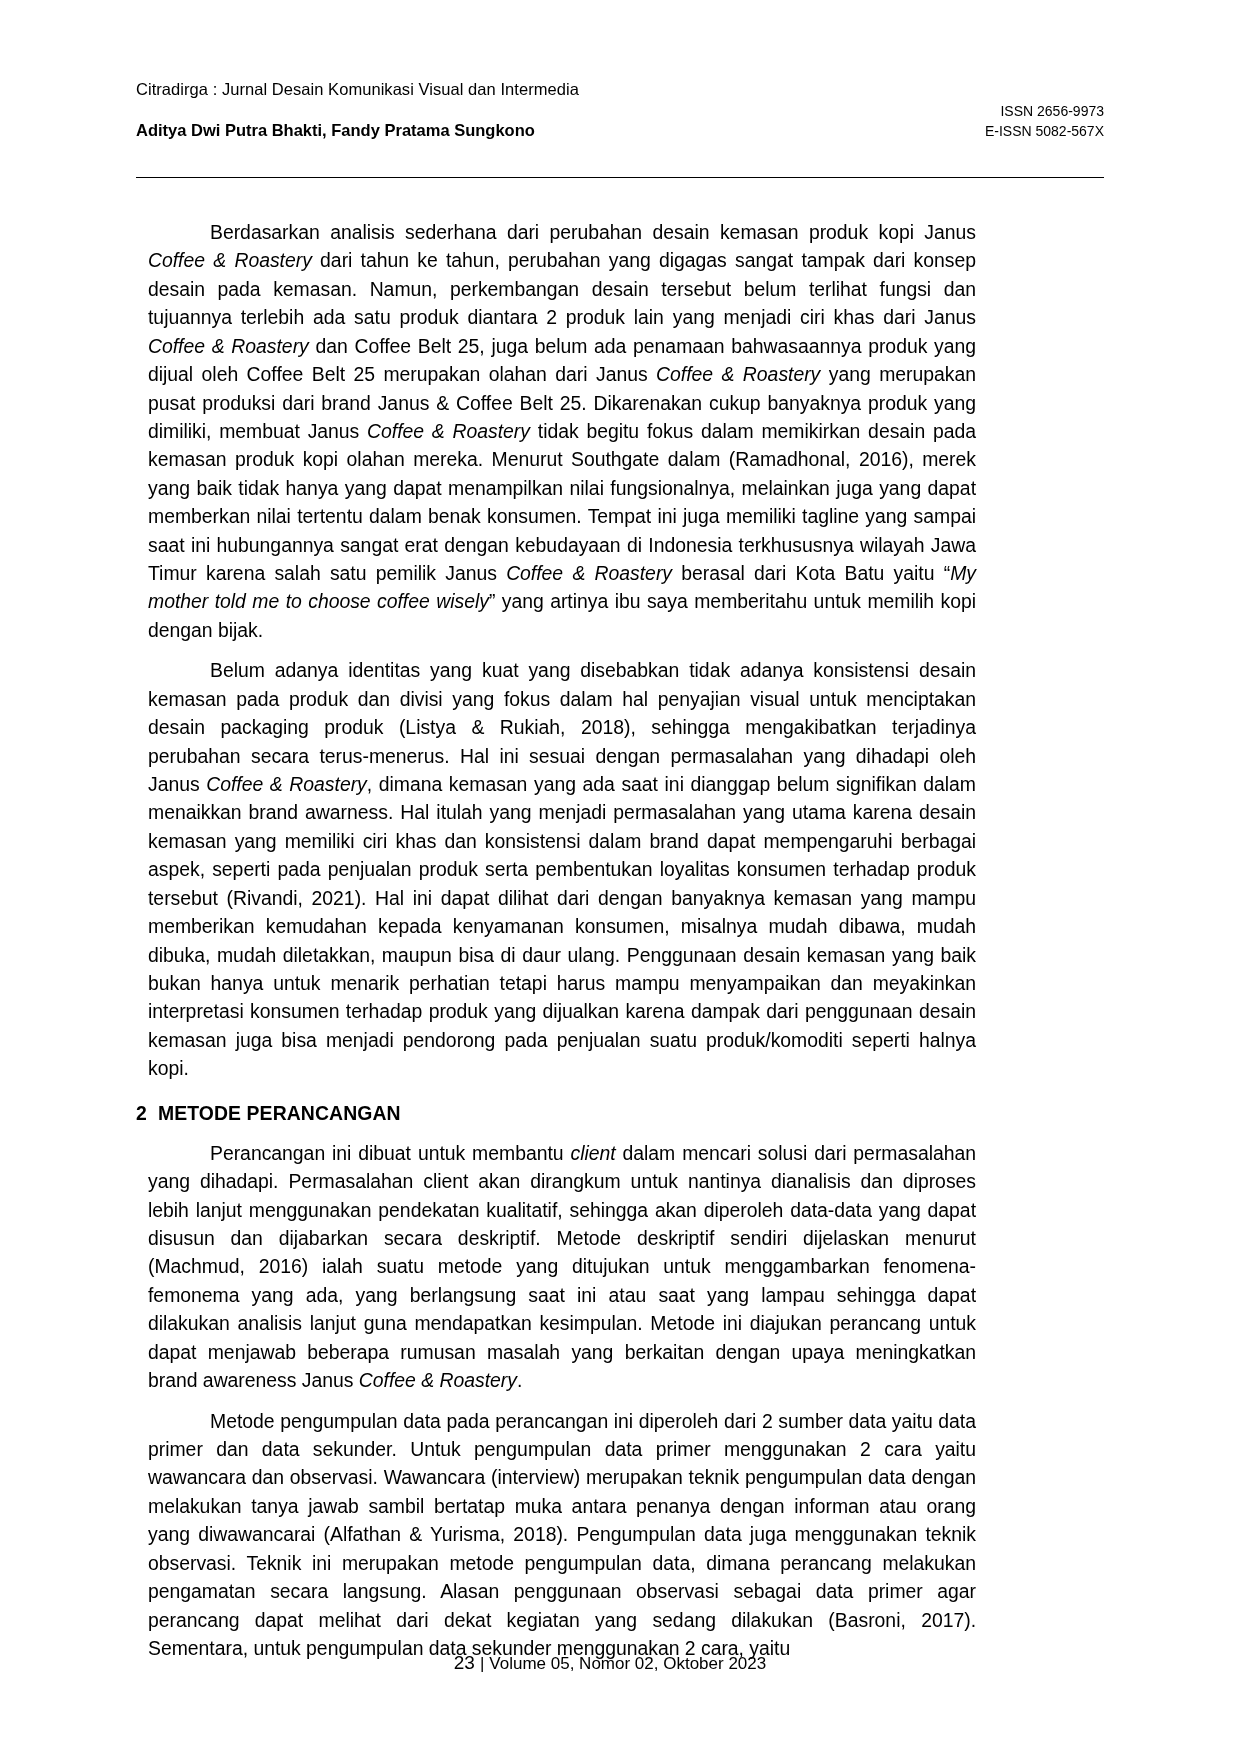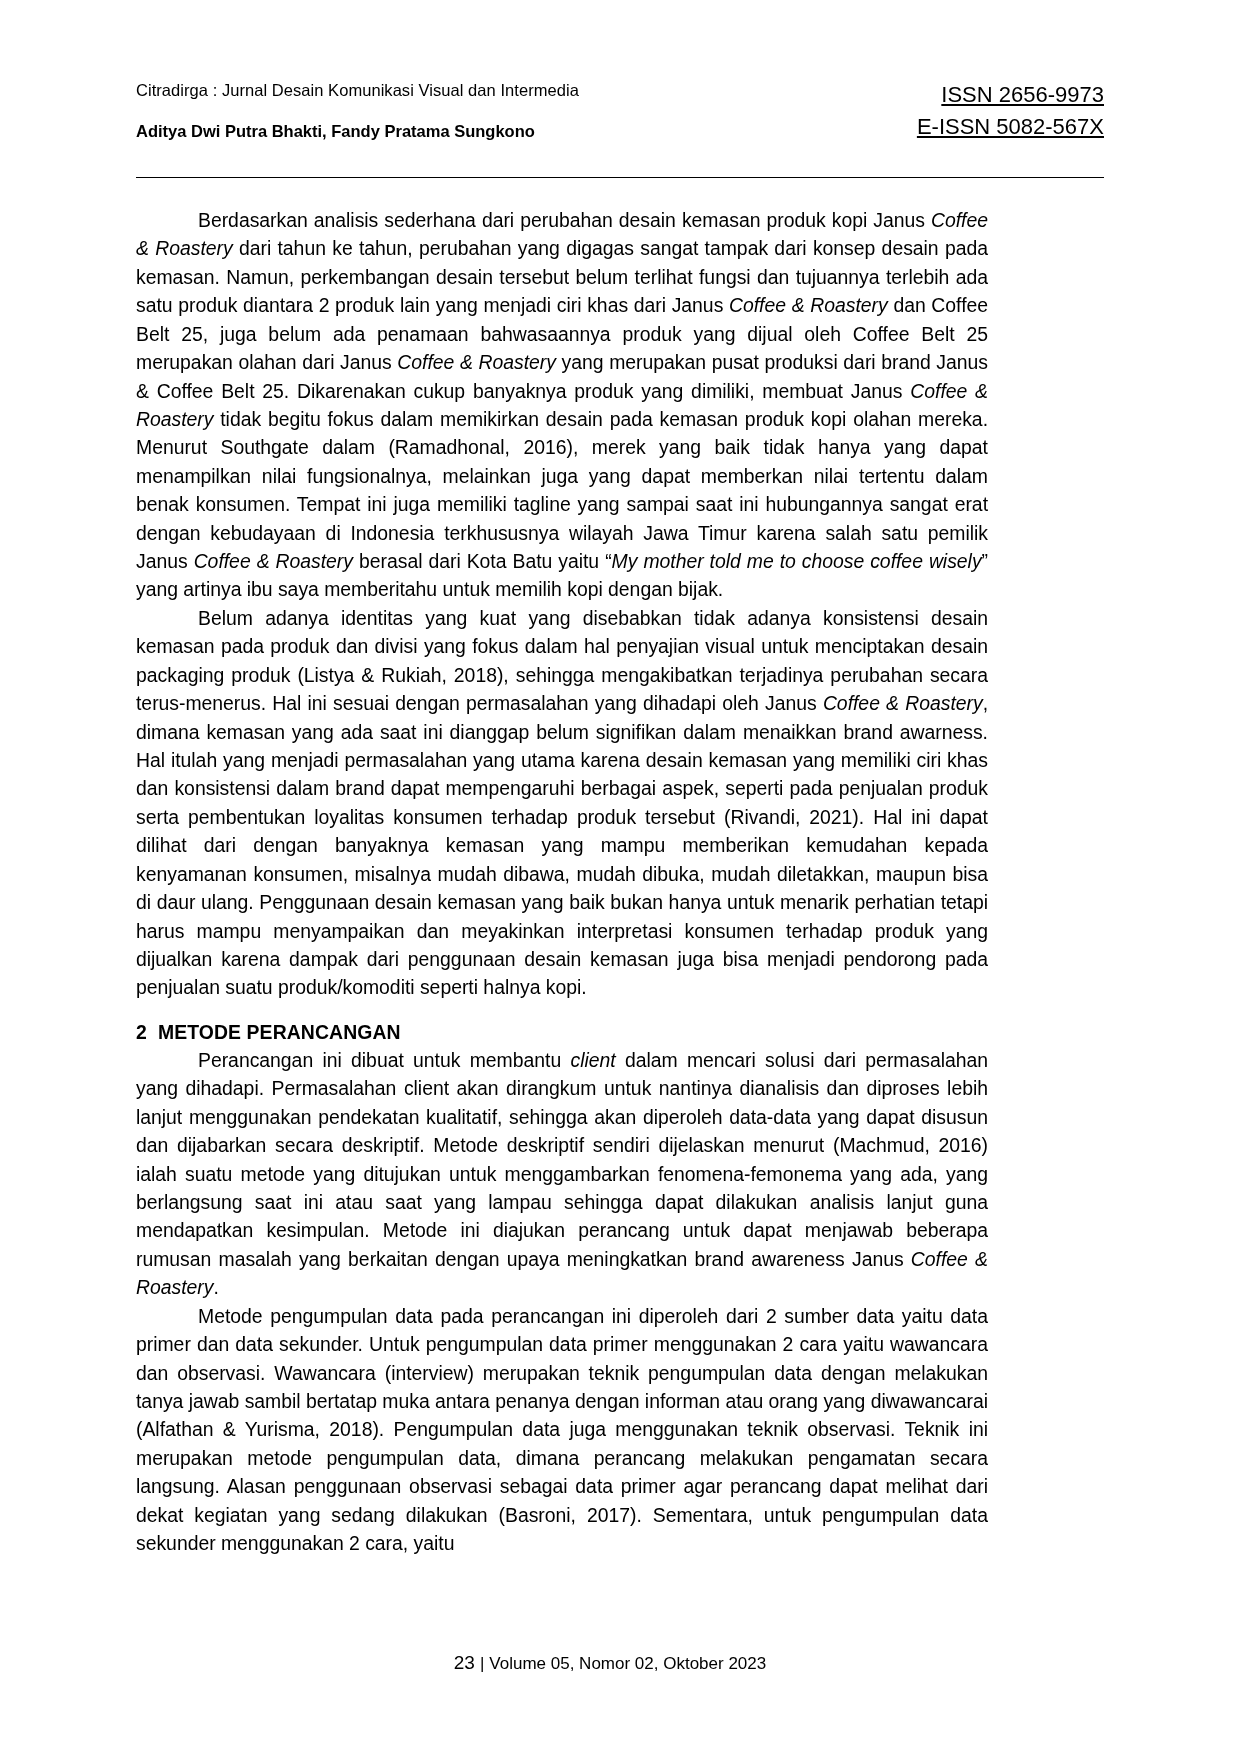--- a/index.html
+++ b/index.html
@@ -55,43 +55,42 @@
     white-space: nowrap;
   }
   .article-title {
     font-size: 15.8px;
     font-style: italic;
     line-height: 1.34;
     margin-top: 2px;
     max-width: 660px;
   }
   .issn-line {
-    font-size: 22px;
+    font-size: 14px;
     line-height: 1.45;
     white-space: nowrap;
-    text-decoration: underline;
   }
   .header-rule {
     position: absolute;
     left: 136px;
     top: 177px;
     width: 968px;
     height: 1px;
     background: #000000;
   }
 
   
   .content {
     position: absolute;
     left: 136px;
     top: 206px;
     width: 852px;
   }
   p.para {
-    margin: 0;
+    margin: 12px;
     font-size: 19.4px;
     line-height: 1.465;
     text-align: justify;
     text-justify: inter-word;
     letter-spacing: -0.02px;
   }
   p.indent {
     text-indent: 62px;
   }
   .it { font-style: italic; }

